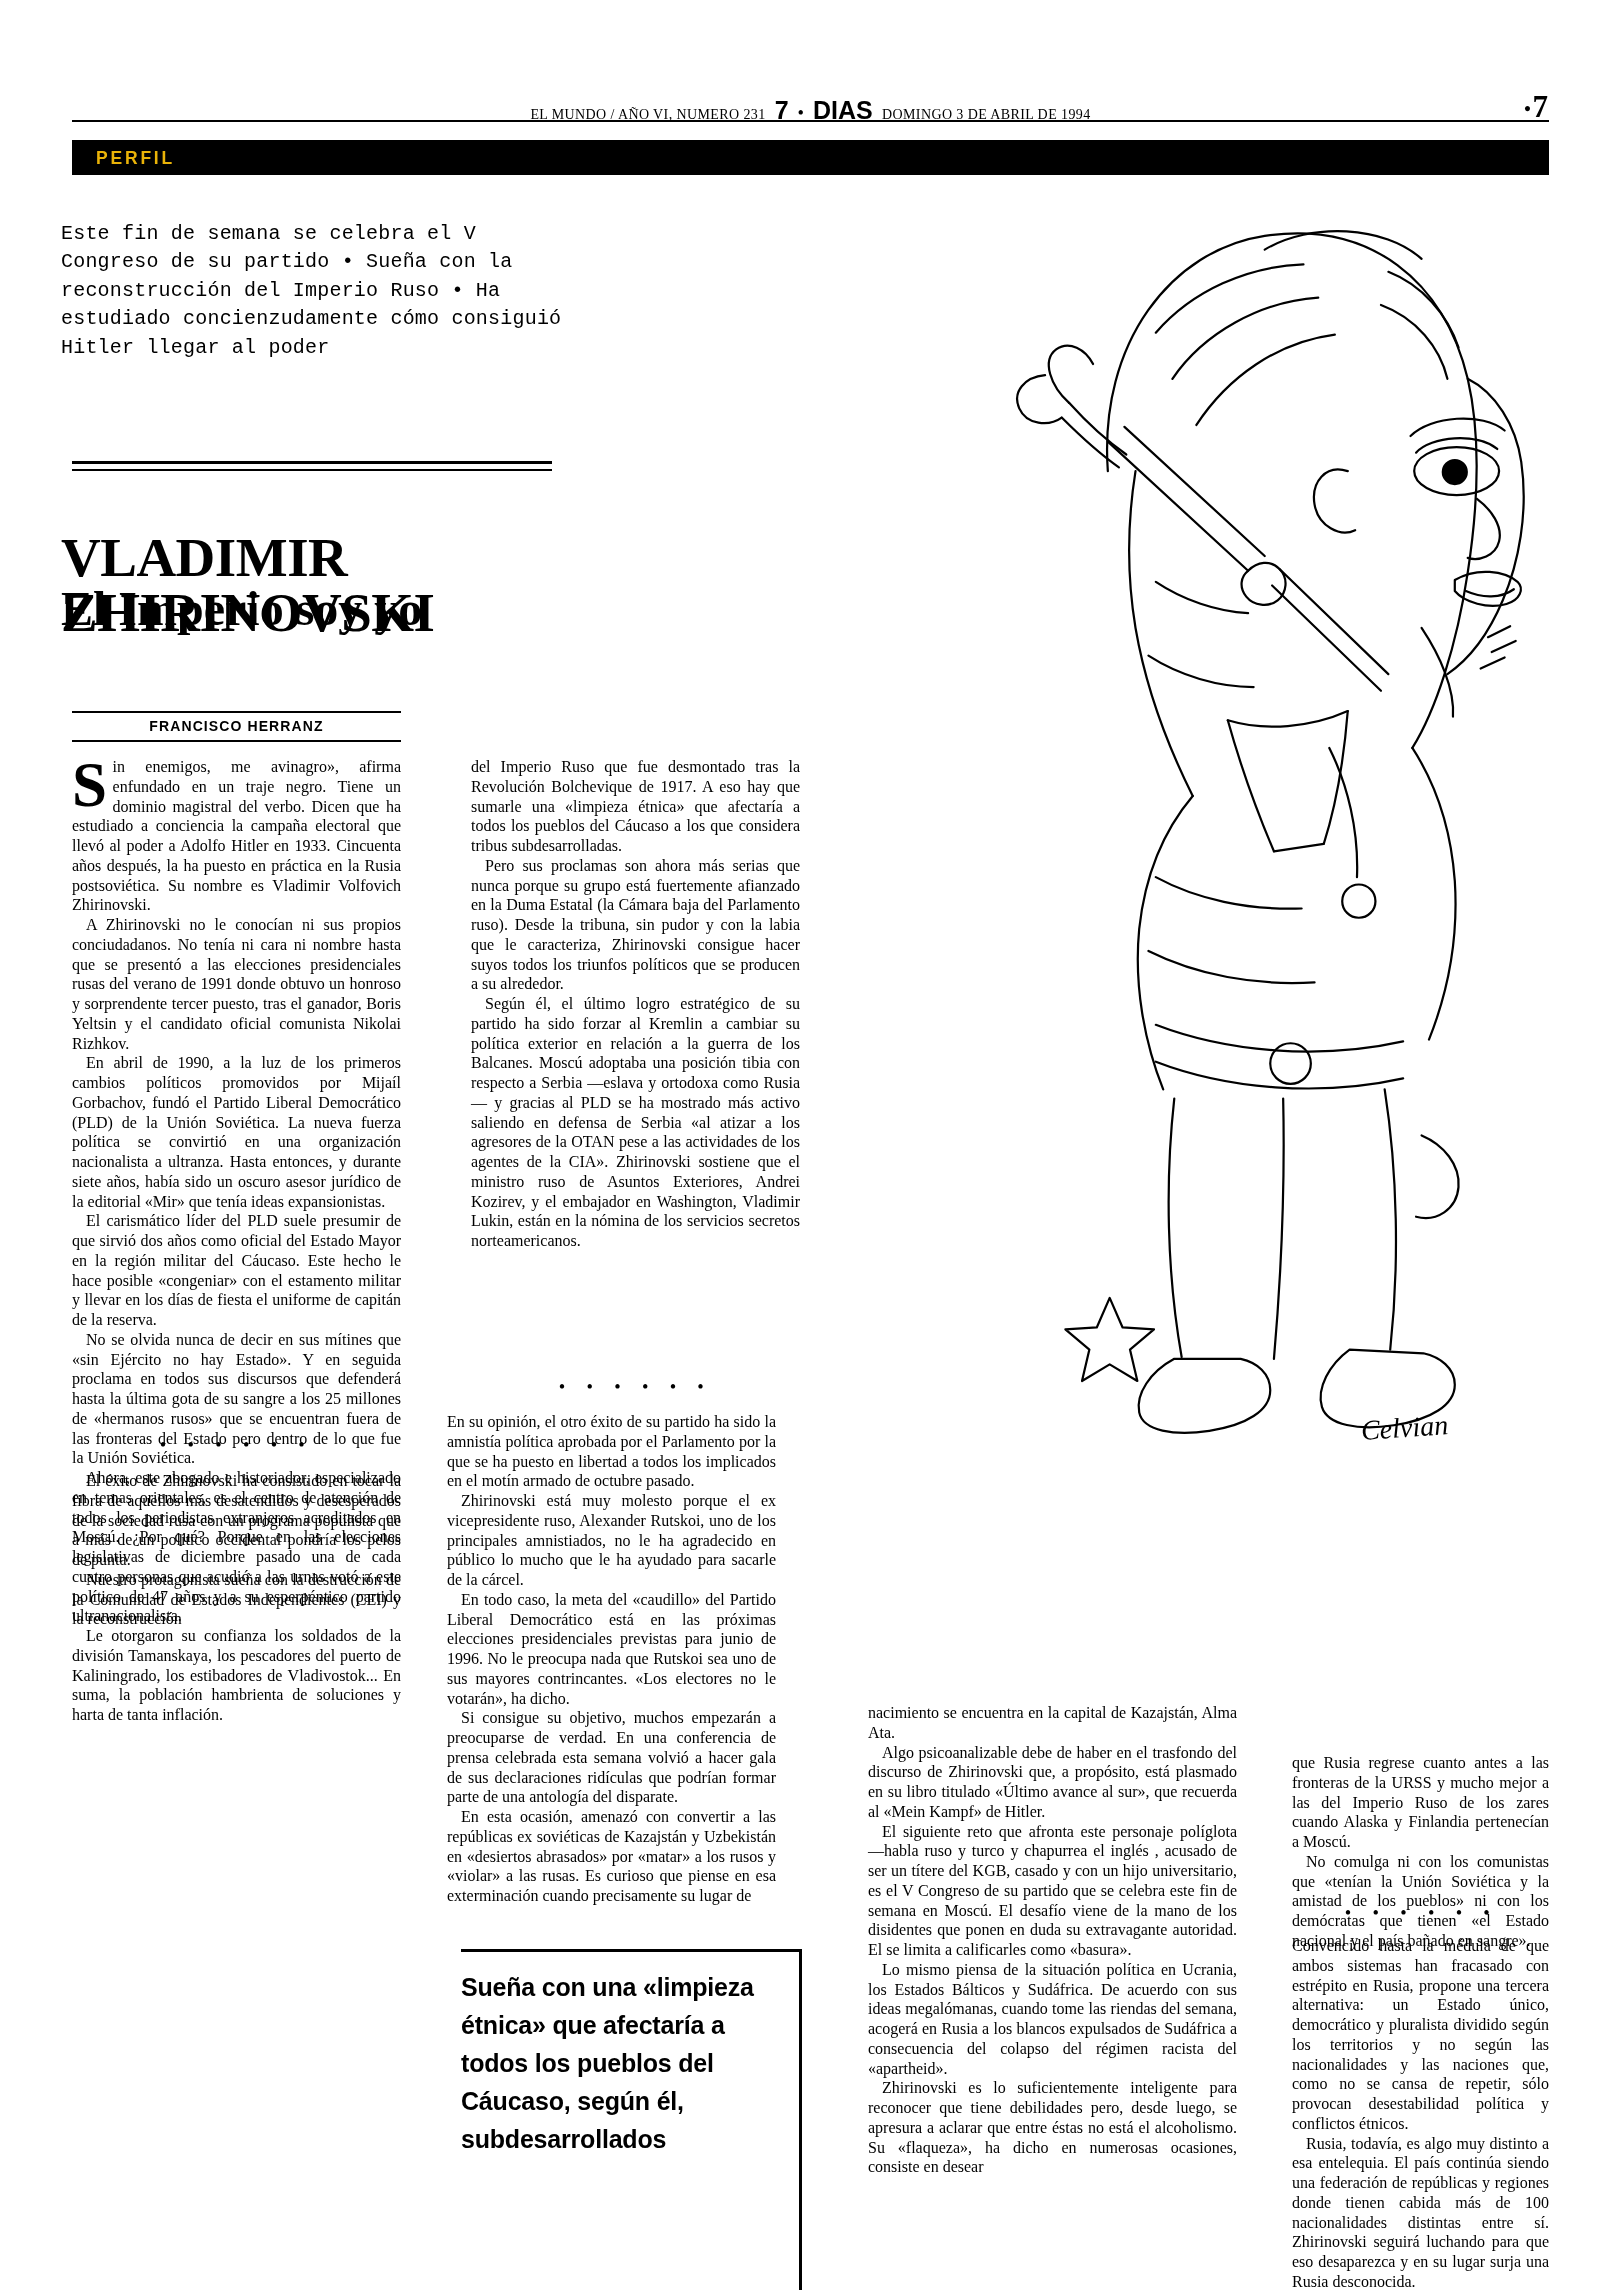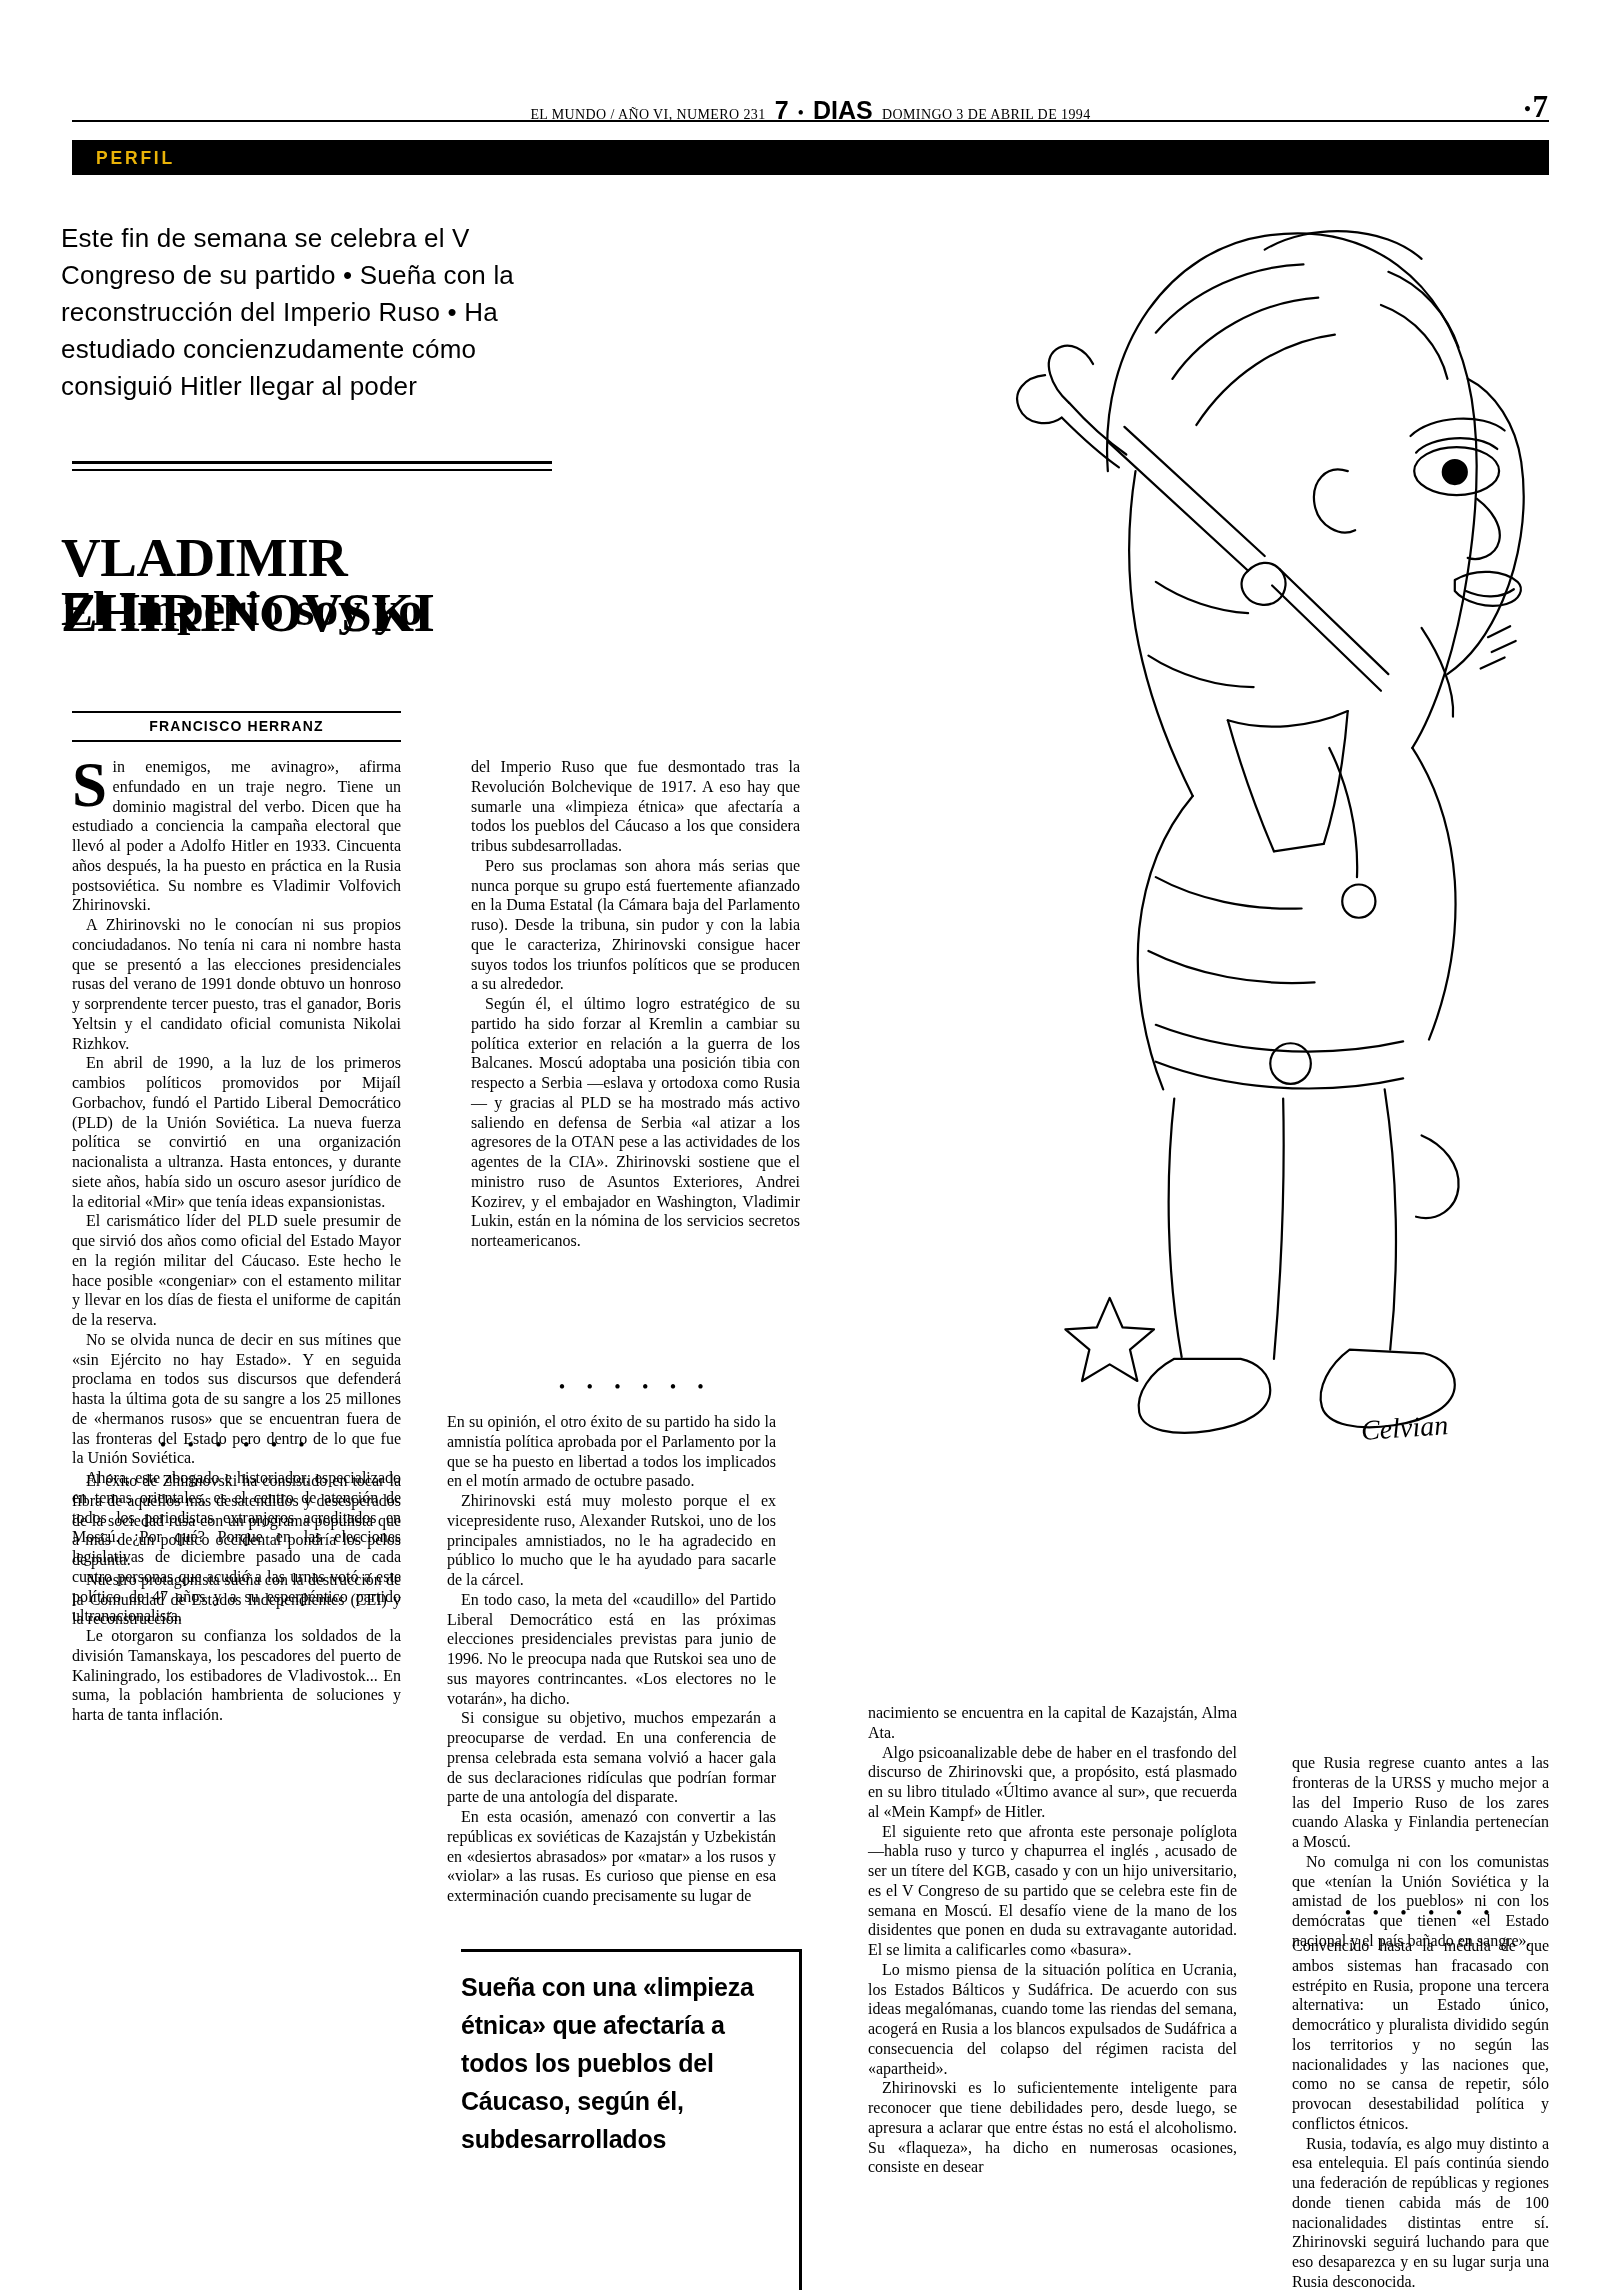--- a/index.html
+++ b/index.html
@@ -85,22 +85,22 @@
     font-weight: bold;
     font-size: 17.5px;
     letter-spacing: 2.8px;
   }
 
   
   .standfirst {
     position: absolute;
     left: 61px; top: 220px;
     width: 517px;
-    font-family: Liberation Sans, sans-serif;
-    font-size: 26px;
+    font-family: Liberation Mono, monospace;
+    font-size: 20px;
     line-height: 1.42;
     letter-spacing: 0.2px;
   }
 
   .rule-d1 { position:absolute; left:72px; top:461px; width:480px; height:2.8px; background:#000; }
   .rule-d2 { position:absolute; left:72px; top:469px; width:480px; height:1.8px; background:#000; }
 
   
   .headline {
     position: absolute;

